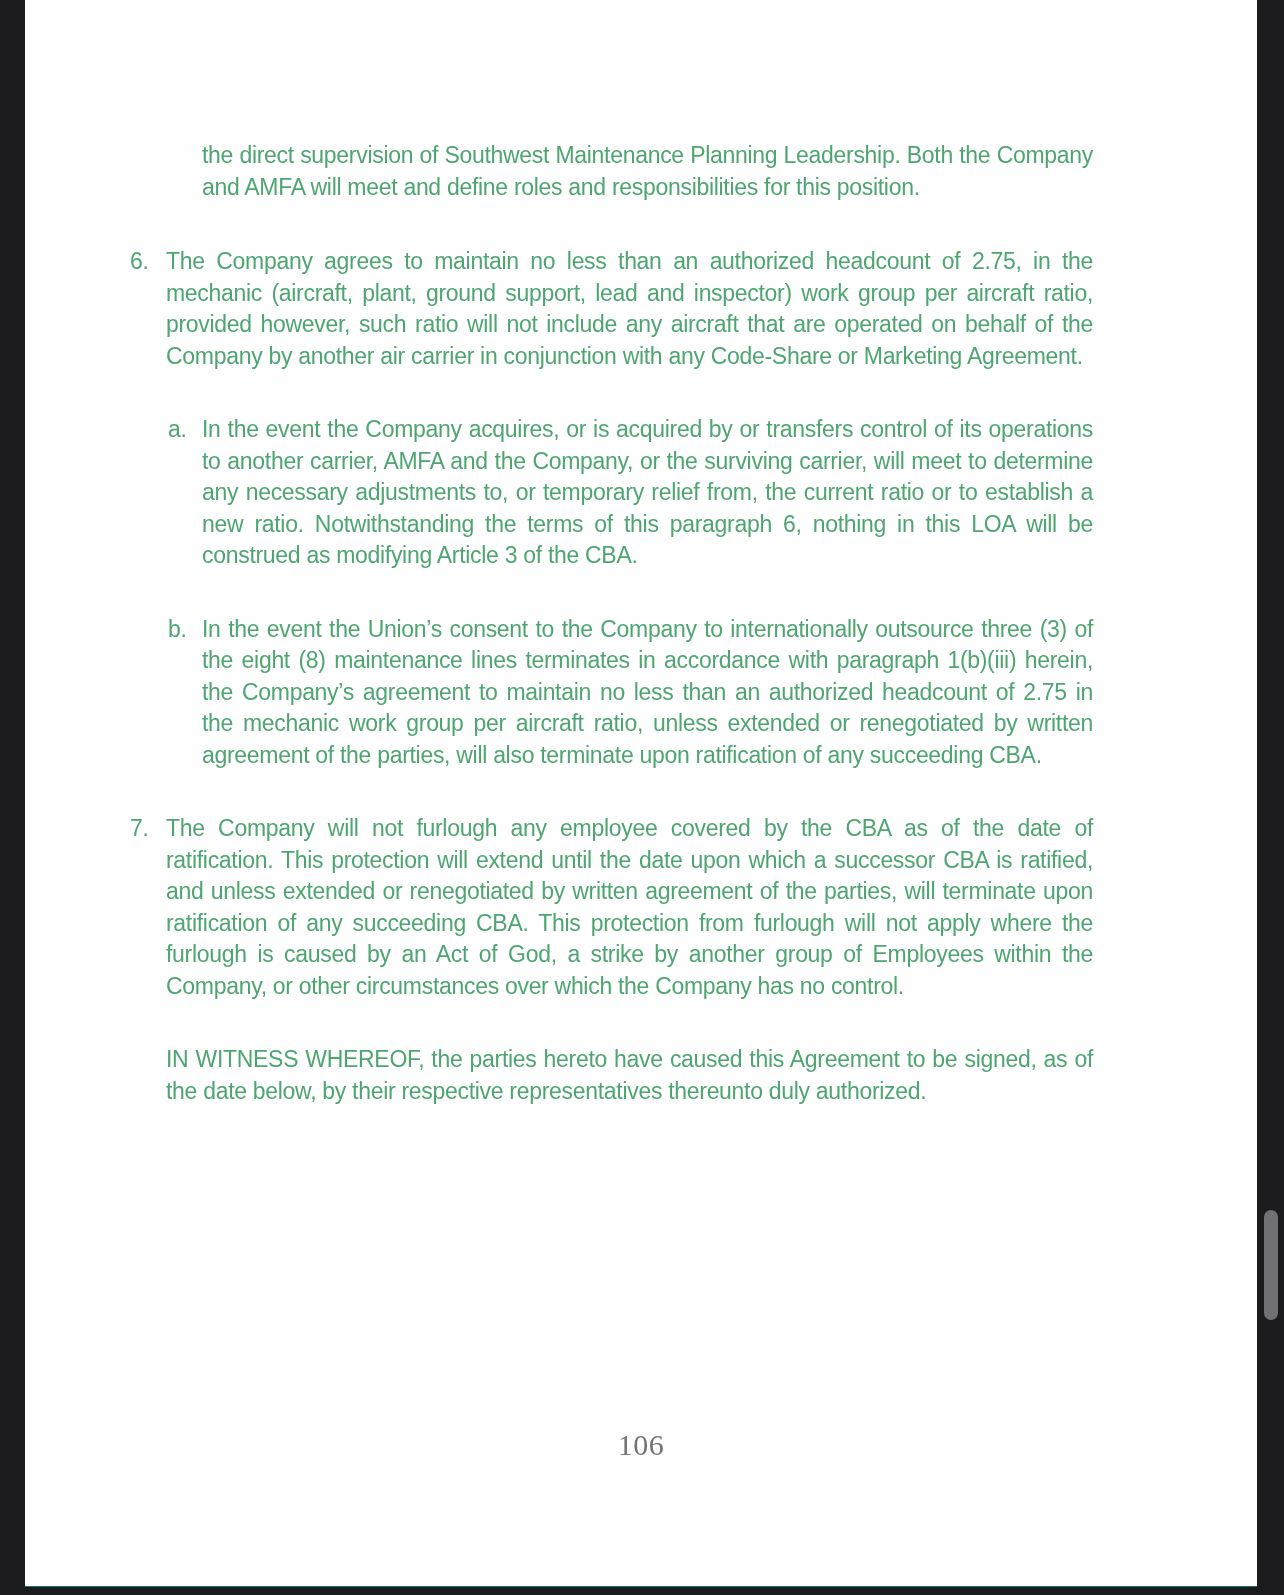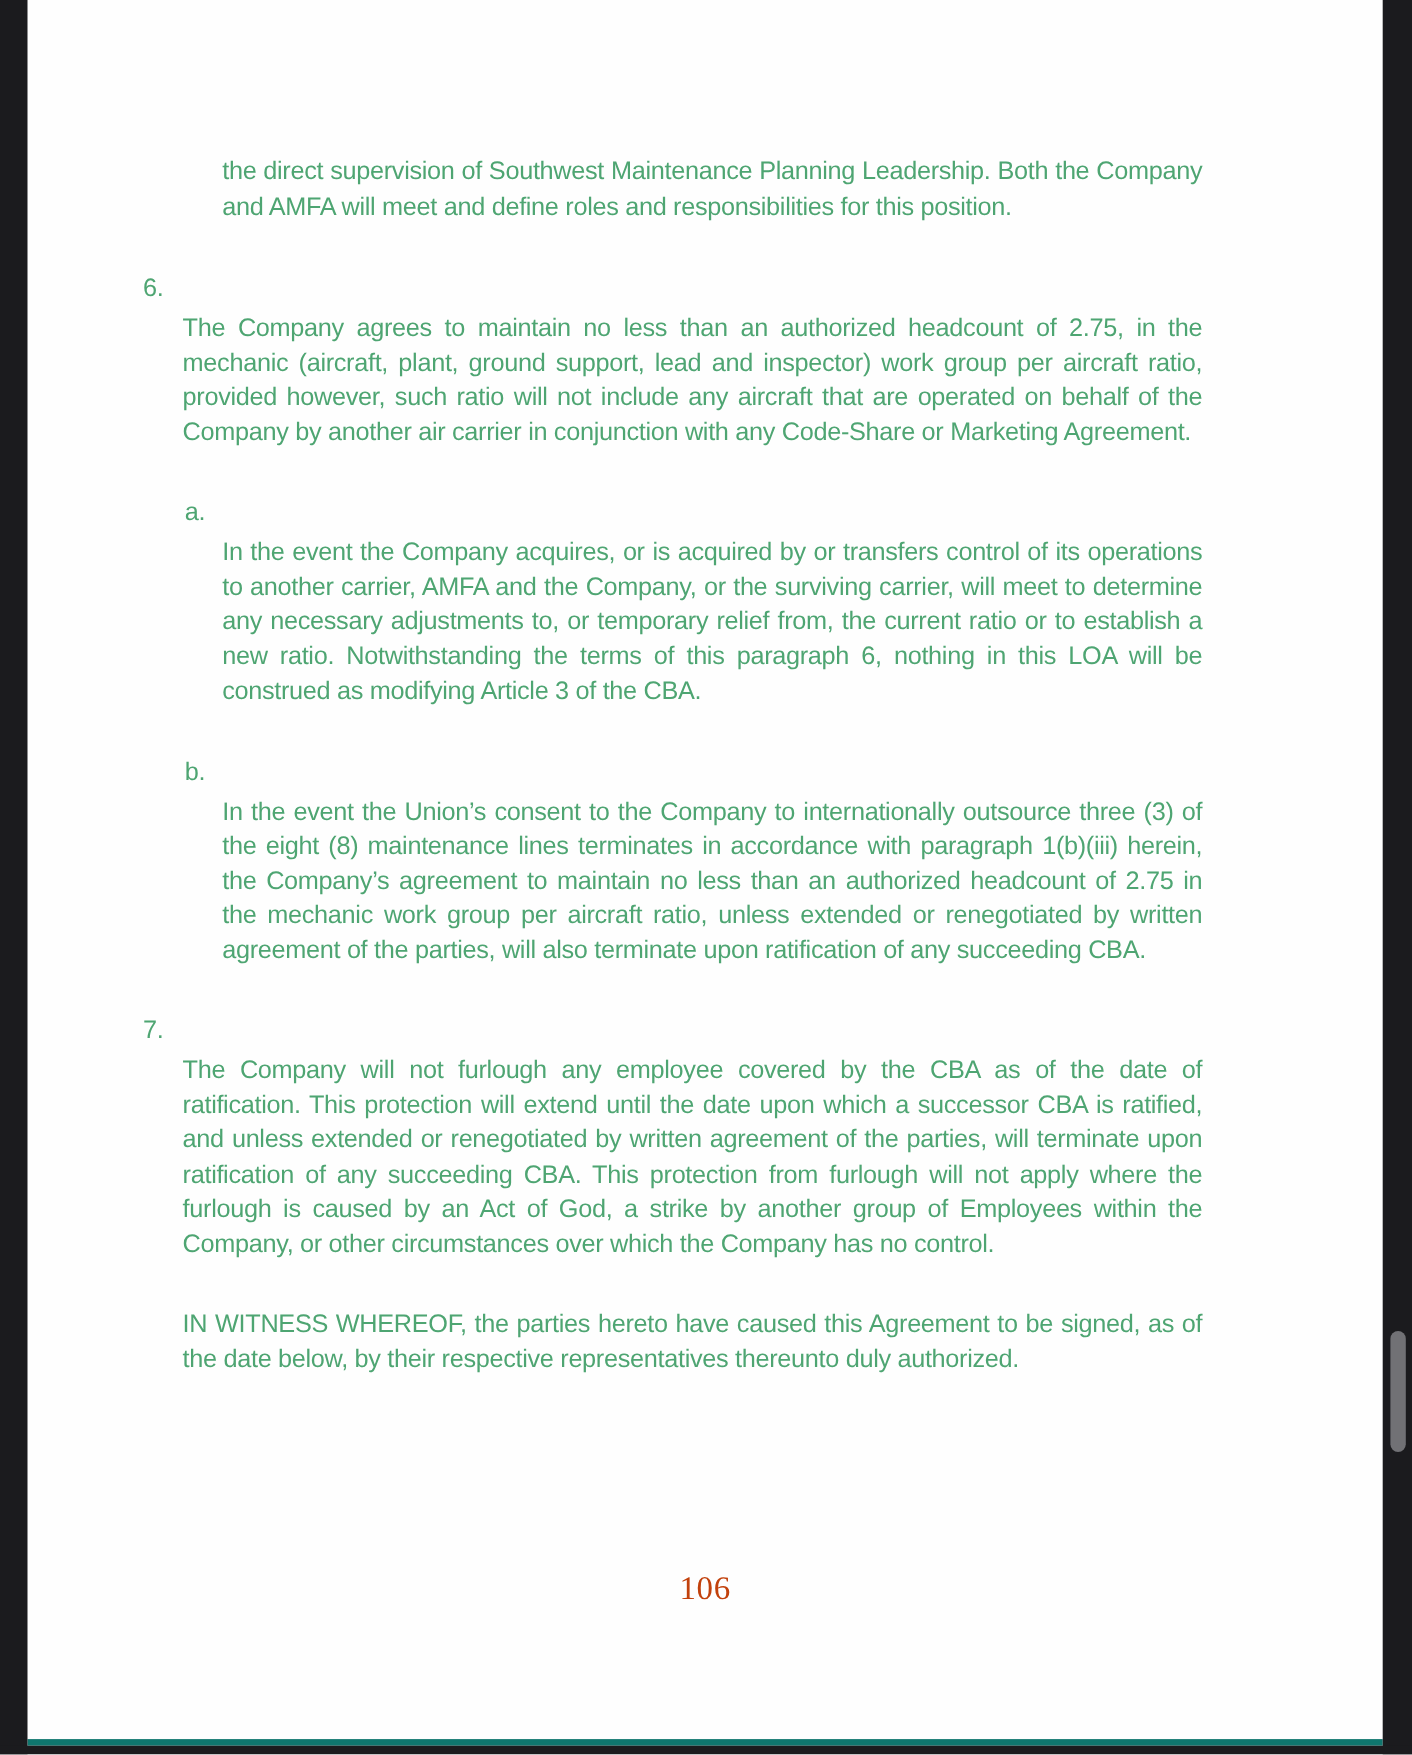--- a/index.html
+++ b/index.html
@@ -14,46 +14,46 @@
     position: relative;
     background: #ffffff;
     font-family: "Liberation Sans", sans-serif;
     overflow: hidden;
   }
   .page {
     position: absolute;
     left: 25px; top: 0;
     width: 1232px; height: 1587px;
     background: #fefefe;
-    border-bottom: 6px solid #0f766e;
+    border-bottom: 1px solid #0f766e;
     padding-top: 140px;
   }
   .doc-text {
     color: var(--green);
     font-size: 23px;
     line-height: 31.5px;
     letter-spacing: -0.3px;
     text-align: justify;
   }
   .p-intro { margin: 0 164px 43px 177px; }
   .item    { display: flex; margin: 0 164px 42px 105px; }
   .item .num { flex: 0 0 36px; text-align: left; }
   .sub     { display: flex; margin: 0 164px 42px 143px; }
   .sub .num  { flex: 0 0 34px; text-align: left; }
-  .body    { flex: 1 1 auto; text-align: justify; margin-top: 36px; }
+  .body    { flex: 1 1 auto; text-align: justify; }
   .p-witness { margin: 0 164px 14px 141px; }
   .page-number {
     position: absolute;
     left: 0; top: 1428px;
     width: 100%;
     text-align: center;
     font-family: "Liberation Serif", serif;
     font-size: 30px;
     letter-spacing: 0.5px;
-    color: #c2410c;
+    color: #737373;
   }
   .edge { position: absolute; background: var(--frame); }
   .edge-left   { left: 0; top: 0; width: 25px; height: 1595px; }
   .edge-right  { right: 0; top: 0; width: 27px; height: 1595px; }
   .edge-bottom { left: 0; bottom: 0; width: 1284px; height: 8px; }
   .scroll-thumb {
     position: absolute;
     left: 7px; top: 1210px;
     width: 14px; height: 110px;
     border-radius: 7px;

